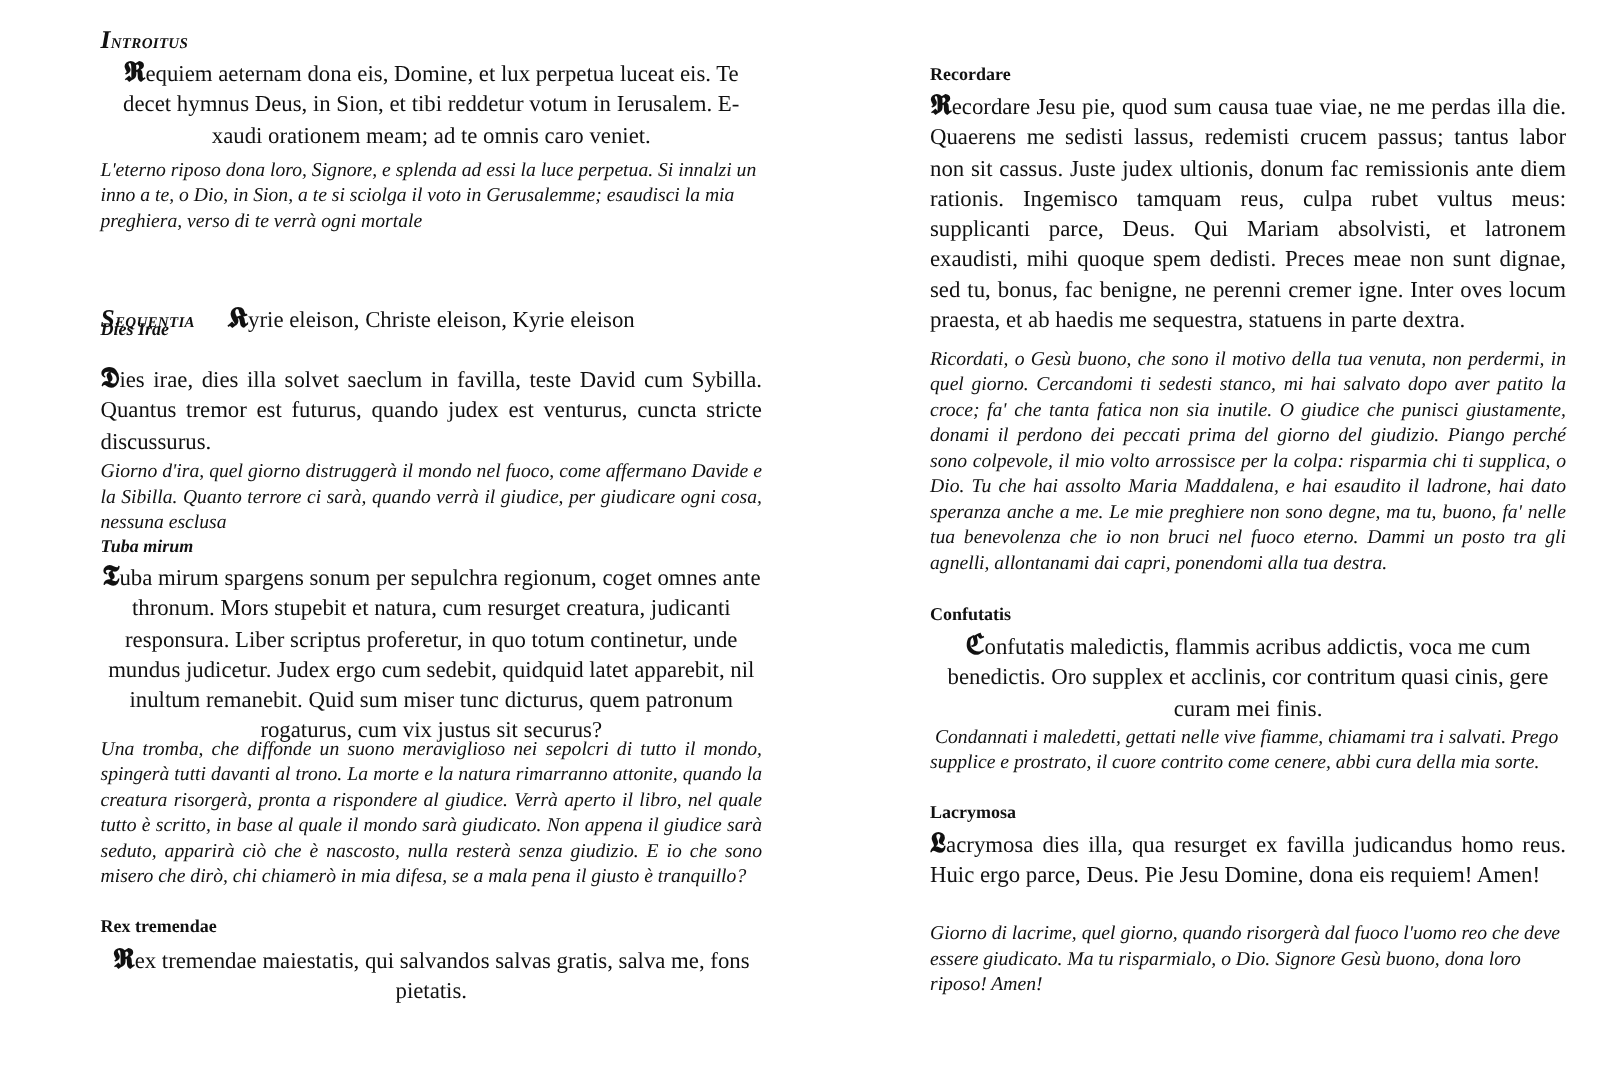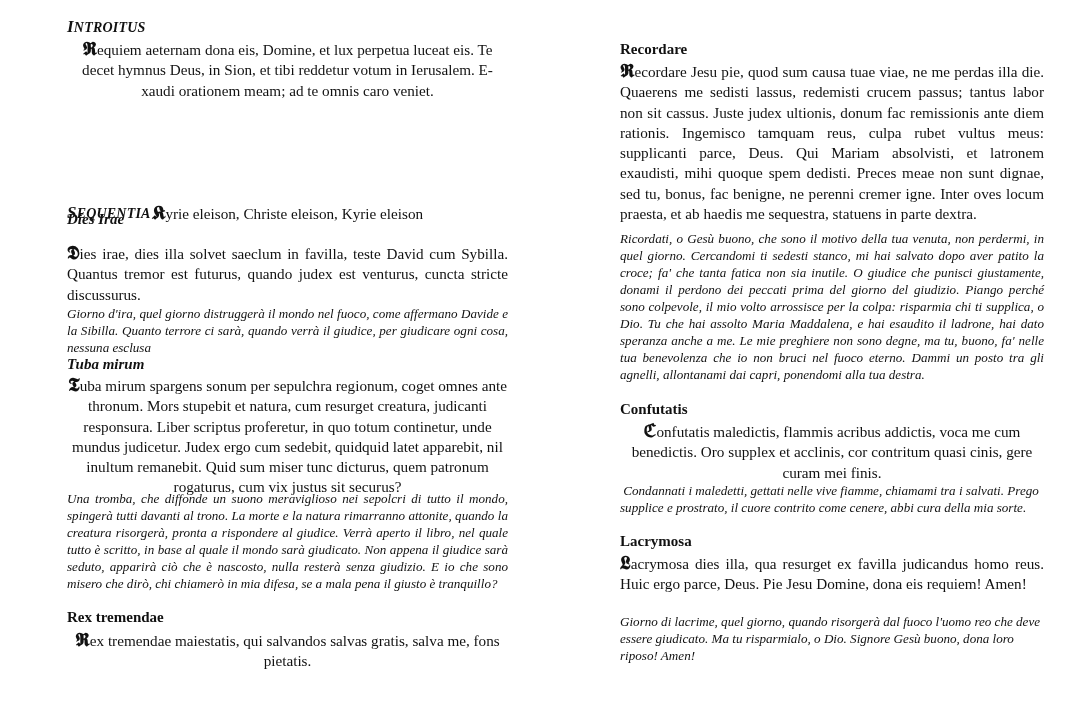--- a/index.html
+++ b/index.html
@@ -2,22 +2,22 @@
 <html><head>
 <meta charset="utf-8">
 <style>
   html, body { margin:0; padding:0; background:#ffffff; }
   body { width:1080px; height:723px; position:relative; overflow:hidden;
          font-family:"Liberation Serif", "DejaVu Serif", serif; color:#111; }
   .col { position:absolute; }
   .block { position:absolute; }
   .sc-title { font-weight:bold; font-style:italic; font-size:15.5px; line-height:18px; letter-spacing:0.2px; }
   .sc-title .big { font-size:17px; }
-  .sc-title .small { font-size:14px; text-transform:uppercase; }
-  .sub-title { font-weight:bold; font-size:15px; line-height:18px; }
+  .sc-title .small { font-size:10px; text-transform:uppercase; }
+  .sub-title { font-weight:bold; font-size:12px; line-height:18px; }
   .sub-title.it { font-style:italic; }
   .latin { font-size:15.2px; line-height:20.3px; text-align:justify; }
   .latin.left { text-align:center; }
   .ital { font-style:italic; font-size:13.1px; line-height:17px; text-align:justify; }
   .ital.left { text-align:left; }
   .dropcap { font-family:"DejaVu Serif", serif; font-weight:bold; font-size:19px; line-height:14px; }
 </style>
 </head>
 <body>
 
@@ -26,20 +26,21 @@
   <div class="block sc-title" style="left:0; top:18px;">
     <span class="big">I</span><span class="small">ntroitus</span>
   </div>
 
   <div class="block latin left" style="left:0; top:40px; width:441px;">
     <span class="dropcap">𝕽</span><span>equiem aeternam dona eis, Domine, et lux perpetua luceat eis. Te</span><br>
     <span>decet hymnus Deus, in Sion, et tibi reddetur votum in Ierusalem. E-</span><br>
     <span>xaudi orationem meam; ad te omnis caro veniet.</span>
   </div>
 
+  <div class="block ital left" style="left:0; top:104px; width:441px;">L'eterno riposo dona loro, Signore, e splenda ad essi la luce perpetua. Si innalzi un inno a te, o Dio, in Sion, a te si sciolga il voto in Gerusalemme; esaudisci la mia preghiera, verso di te verrà  ogni mortale</div>
 
   <div class="block latin left" style="left:0; top:161px; width:441px;margin-top:43px;">
     <span class="dropcap">𝕶</span><span>yrie eleison, Christe eleison, Kyrie  eleison</span>
   </div>
 
   <div class="block sc-title" style="left:0; top:204px;">
     <span class="big">S</span><span class="small">equentia</span>
   </div>
 
   <div class="block sub-title it" style="left:0; top:210px;">Dies Irae</div>

